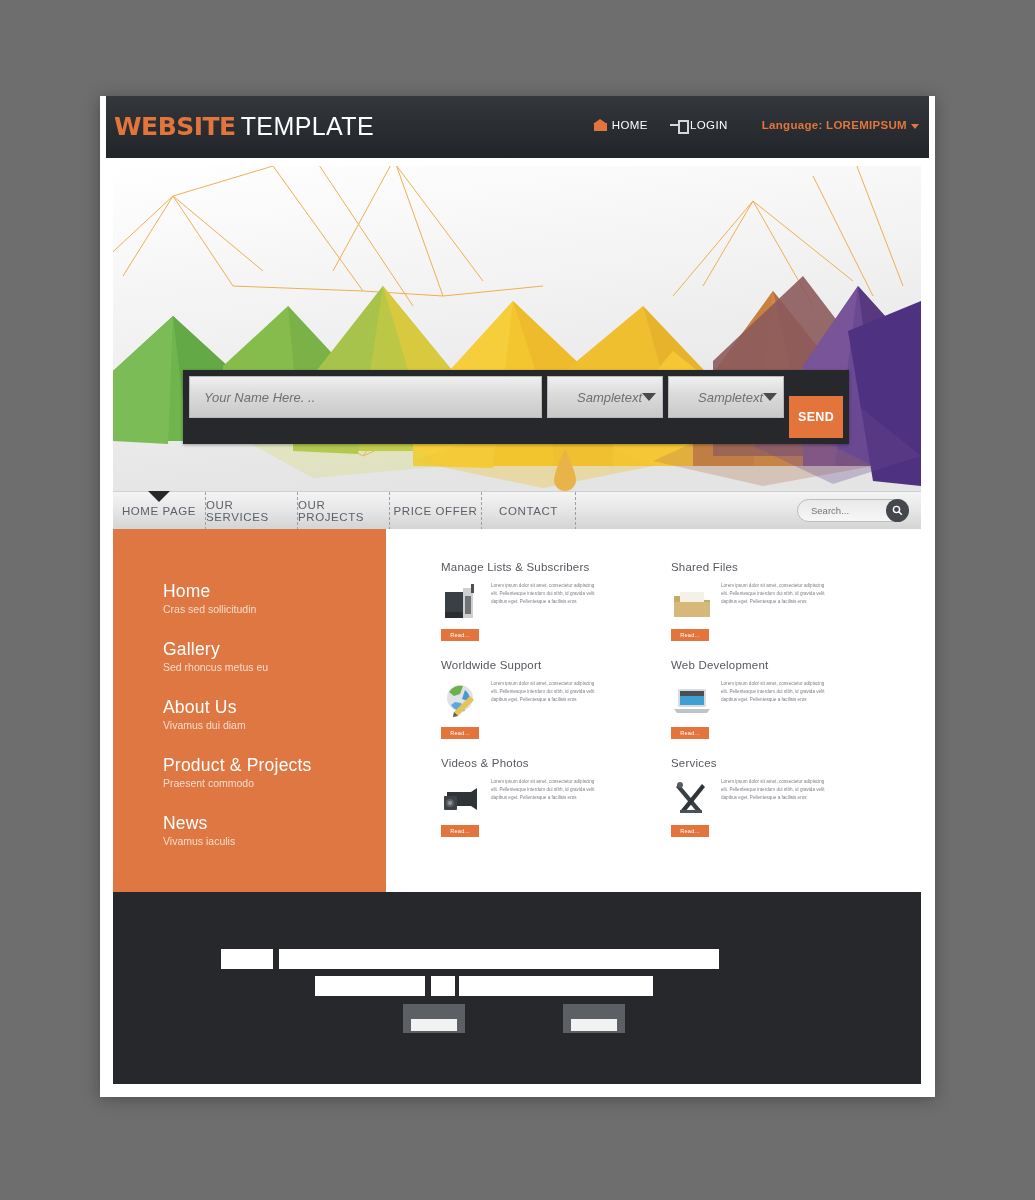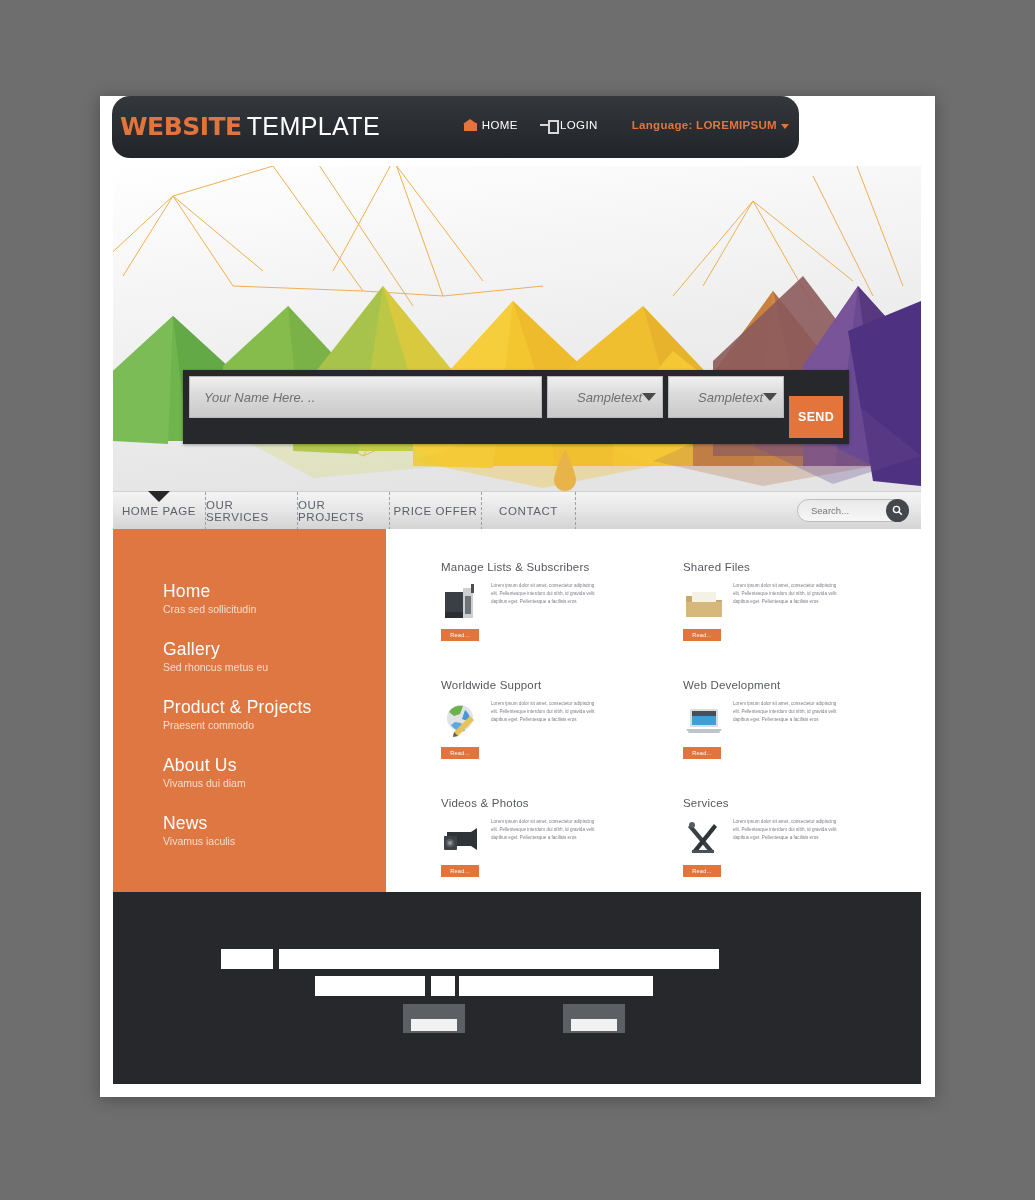--- a/index.html
+++ b/index.html
@@ -14,23 +14,22 @@
   
   .page-frame {
     position: absolute; left: 100px; top: 96px;
     width: 835px; height: 1001px;
     background: #ffffff;
     box-shadow: 0 2px 16px rgba(0,0,0,.30);
   }
 
   
   .header {
-    position: absolute; left: 12px; top: 0; width: 687px; height: 62px;
+    position: absolute; left: 6px; top: 0; width: 823px; height: 62px;
     background: linear-gradient(180deg,#34373c 0%,#2b2e33 45%,#212428 100%);
-    border-radius: 18px;
   }
   .logo { position: absolute; left: 8px; top: 16px; white-space: nowrap; }
   .logo-a {
     font-family: "DejaVu Sans", sans-serif;
     font-weight: 700; font-size: 25px; color: #e2753c;
     letter-spacing: -0.5px;
   }
   .logo-b {
     font-size: 25px; color: #ffffff; font-weight: 300;
     letter-spacing: 0.4px; margin-left: 5px;
@@ -103,21 +102,21 @@
     background: #44474c; display: flex; align-items: center; justify-content: center; color:#fff; font-size: 10px;
   }
 
   
   .bodyrow { position: absolute; left: 13px; top: 433px; width: 808px; height: 363px; display: flex; }
   .sidebar { width: 273px; background: #de7742; padding: 52px 0 0 50px; }
   .side-item { margin-bottom: 24px; }
   .side-t { color: #ffffff; font-size: 17.5px; font-weight: 300; letter-spacing: .2px; }
   .side-s { color: #f6dccb; font-size: 10.5px; margin-top: 1px; }
   .content { flex: 1; background: #ffffff; padding: 32px 0 0 55px; }
-  .cardgrid { display: grid; grid-template-columns: 222px 180px; column-gap: 8px; row-gap: 0px; gap: 20px; }
+  .cardgrid { display: grid; grid-template-columns: 222px 180px; column-gap: 8px; row-gap: 0px; }
   .card { width: 222px; }
   .card.r { width: 186px; }
   .card-t { font-size: 11.5px; color: #55585e; font-weight: 400; margin-bottom: 9px; letter-spacing:.2px;}
   .card-row { display: flex; gap: 8px; }
   .thumb { width: 42px; height: 40px; flex: 0 0 42px; position: relative; }
   .card-x { font-size: 4.6px; color: #7d8187; line-height: 1.72; width: 108px; }
   .btn-read {
     margin-top: 7px; width: 38px; height: 12px; background: #e2743c; color: #fff;
     font-size: 5.6px; display: flex; align-items: center; justify-content: center; letter-spacing:.2px;
   }
@@ -262,26 +261,26 @@
       <div class="sidebar">
         <div class="side-item">
           <div class="side-t">Home</div>
           <div class="side-s">Cras sed sollicitudin</div>
         </div>
         <div class="side-item">
           <div class="side-t">Gallery</div>
           <div class="side-s">Sed rhoncus metus eu</div>
         </div>
         <div class="side-item">
+          <div class="side-t">About Us</div>
+          <div class="side-s">Vivamus dui diam</div>
+        </div>
+        <div class="side-item">
           <div class="side-t">Product &amp; Projects</div>
           <div class="side-s">Praesent commodo</div>
-        </div>
-        <div class="side-item">
-          <div class="side-t">About Us</div>
-          <div class="side-s">Vivamus dui diam</div>
         </div>
         <div class="side-item">
           <div class="side-t">News</div>
           <div class="side-s">Vivamus iaculis</div>
         </div>
       </div>
 
       <div class="content">
         <div class="cardgrid">
 

